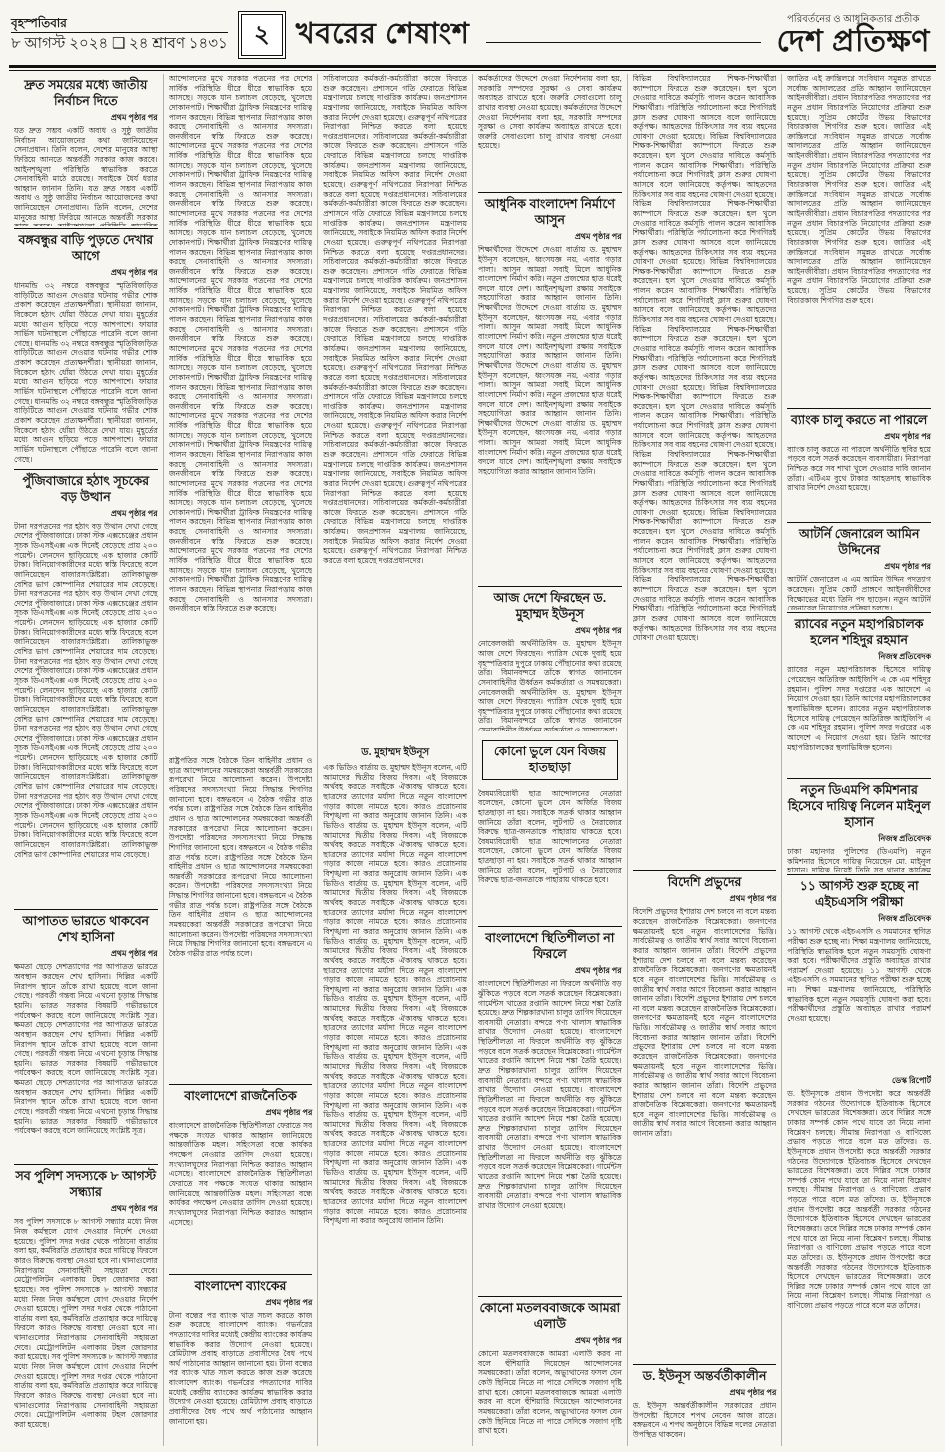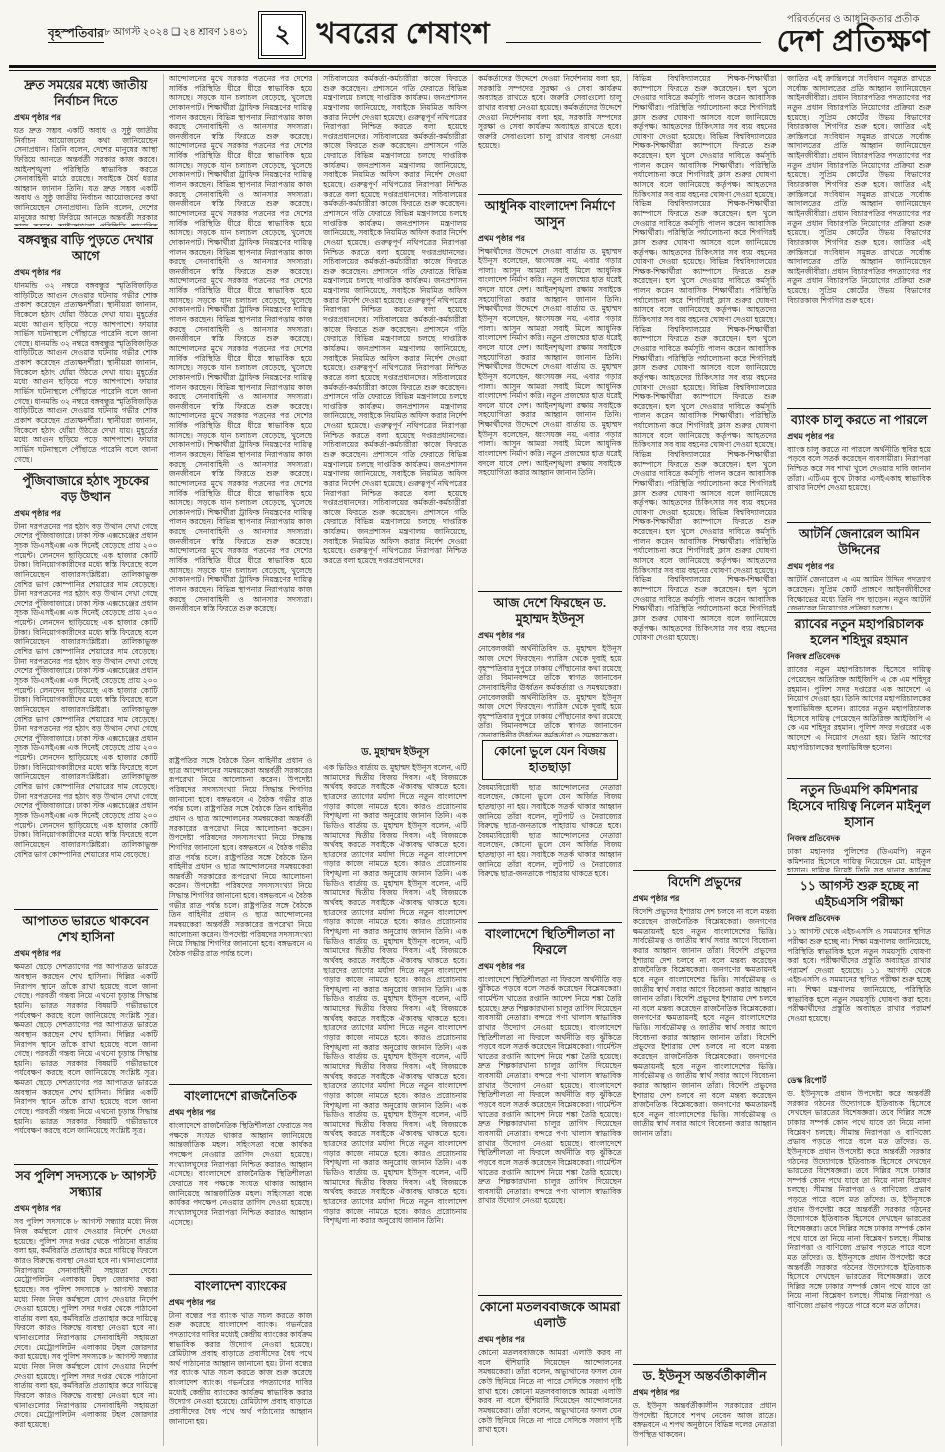--- a/index.html
+++ b/index.html
@@ -1,36 +1,36 @@
 <!DOCTYPE html>
 <html><head>
 <meta charset="utf-8">
 <style>
   html,body{margin:0;padding:0;}
   body{width:945px;height:1452px;background:#e9e7e1;font-family:"Liberation Serif","DejaVu Serif",serif;}
   .page{width:945px;height:1452px;background:#f8f6f1;box-sizing:border-box;padding:8px 9px 6px;display:flex;flex-direction:column;color:#1b1b1b;}
   .header{flex:0 0 auto;display:flex;align-items:center;gap:10px;border-bottom:3px solid #111;padding:2px 2px 6px;}
-  .dateblock{display:flex;flex-direction:row;line-height:1.25;min-width:118px;margin-left:37px;}
+  .dateblock{display:flex;flex-direction:column;line-height:1.25;min-width:118px;}
   .day{font-weight:bold;font-size:12px;border-bottom:1px solid #111;padding-bottom:1px;margin-bottom:1px;}
-  .date{font-size:10px;}
+  .date{font-size:15px;}
   .pagenum{flex:0 0 auto;width:40px;height:40px;border:4px double #111;display:flex;align-items:center;justify-content:center;font-size:24px;font-weight:bold;font-family:"Liberation Sans","DejaVu Sans",sans-serif;background:#fff;}
   .section{margin:0;font-family:"Liberation Sans","DejaVu Sans",sans-serif;font-size:29px;font-weight:bold;letter-spacing:.5px;white-space:nowrap;}
   .hr-spacer{flex:1 1 auto;height:1px;background:#111;margin:16px 6px 0;}
   .masthead{text-align:center;line-height:1;padding-right:4px;}
   .tagline{font-size:10px;margin-bottom:2px;color:#333;}
   .brand{font-family:"Liberation Sans","DejaVu Sans",sans-serif;font-size:30px;font-weight:bold;letter-spacing:.5px;}
   .cols{flex:1 1 auto;display:flex;overflow:hidden;border-top:1px solid #111;margin-top:2px;padding-top:3px;}
   .col{flex:1 1 0;display:flex;flex-direction:column;min-width:0;overflow:hidden;padding:0 5px;}
   .col+.col{border-left:1px solid #b8b3a8;}
   .blk{min-height:0;}
   .headline{flex:0 0 auto;font-family:Liberation Sans, sans-serif;font-weight:bold;font-size:12.5px;line-height:1.28;text-align:center;padding:3px 0 1px;border-top:1.5px solid #111;margin-top:2px;}
   .col .blk:first-child{border-top:none;margin-top:0;}
-  .byline{flex:0 0 auto;font-size:8px;font-weight:bold;text-align:left;padding:1px 0 2px;color:#111;}
+  .byline{flex:0 0 auto;font-size:8px;font-weight:bold;text-align:right;padding:1px 0 2px;color:#111;}
   .subhead{flex:0 0 auto;font-family:"Liberation Sans","DejaVu Sans",sans-serif;font-weight:bold;font-size:10px;text-align:center;padding:2px 0;}
-  .boxed{flex:0 0 auto;border:1.5px solid #111;margin:3px 4px;padding:3px 2px;font-family:"Liberation Sans","DejaVu Sans",sans-serif;font-weight:bold;font-size:12px;text-align:center;line-height:1.3;}
+  .boxed{flex:0 0 auto;border:1.5px solid #111;margin:9px 4px;padding:3px 2px;font-family:"Liberation Sans","DejaVu Sans",sans-serif;font-weight:bold;font-size:12px;text-align:center;line-height:1.3;}
   .body{font-size:7.6px;line-height:1.27;text-align:justify;overflow:hidden;color:#222;overflow-wrap:anywhere;font-family:Liberation Serif, serif;}
 </style>
 </head>
 <body>
 
 <div class="page">
   <header class="header">
     <div class="dateblock">
       <div class="day">বৃহস্পতিবার</div>
       <div class="date">৮ আগস্ট ২০২৪ ❑ ২৪ শ্রাবণ ১৪৩১</div>
@@ -101,21 +101,21 @@
         <div class="blk byline">প্রথম পৃষ্ঠার পর</div>
         <div class="blk body" style="flex: 455 1 0px;">বিদেশি প্রভুদের ইশারায় দেশ চলবে না বলে মন্তব্য করেছেন রাজনৈতিক বিশ্লেষকেরা। জনগণের ক্ষমতায়নই হবে নতুন বাংলাদেশের ভিত্তি। সার্বভৌমত্ব ও জাতীয় স্বার্থ সবার আগে বিবেচনা করার আহ্বান জানান তাঁরা। বিদেশি প্রভুদের ইশারায় দেশ চলবে না বলে মন্তব্য করেছেন রাজনৈতিক বিশ্লেষকেরা। জনগণের ক্ষমতায়নই হবে নতুন বাংলাদেশের ভিত্তি। সার্বভৌমত্ব ও জাতীয় স্বার্থ সবার আগে বিবেচনা করার আহ্বান জানান তাঁরা। বিদেশি প্রভুদের ইশারায় দেশ চলবে না বলে মন্তব্য করেছেন রাজনৈতিক বিশ্লেষকেরা। জনগণের ক্ষমতায়নই হবে নতুন বাংলাদেশের ভিত্তি। সার্বভৌমত্ব ও জাতীয় স্বার্থ সবার আগে বিবেচনা করার আহ্বান জানান তাঁরা। বিদেশি প্রভুদের ইশারায় দেশ চলবে না বলে মন্তব্য করেছেন রাজনৈতিক বিশ্লেষকেরা। জনগণের ক্ষমতায়নই হবে নতুন বাংলাদেশের ভিত্তি। সার্বভৌমত্ব ও জাতীয় স্বার্থ সবার আগে বিবেচনা করার আহ্বান জানান তাঁরা। বিদেশি প্রভুদের ইশারায় দেশ চলবে না বলে মন্তব্য করেছেন রাজনৈতিক বিশ্লেষকেরা। জনগণের ক্ষমতায়নই হবে নতুন বাংলাদেশের ভিত্তি। সার্বভৌমত্ব ও জাতীয় স্বার্থ সবার আগে বিবেচনা করার আহ্বান জানান তাঁরা।</div>
         <div class="blk headline">ড. ইউনূস অন্তর্বর্তীকালীন</div>
         <div class="blk byline">প্রথম পৃষ্ঠার পর</div>
         <div class="blk body" style="flex: 45 1 0px;">ড. ইউনূস অন্তর্বর্তীকালীন সরকারের প্রধান উপদেষ্টা হিসেবে শপথ নেবেন আজ রাতে। বঙ্গভবনে এ শপথ অনুষ্ঠানে বিভিন্ন দলের নেতারা উপস্থিত থাকবেন।</div>
       </div>
       <div class="col">
         <div class="blk body" style="flex: 330 1 0px;">জাতির এই ক্রান্তিলগ্নে সংবিধান সমুন্নত রাখতে সর্বোচ্চ আদালতের প্রতি আহ্বান জানিয়েছেন আইনজীবীরা। প্রধান বিচারপতির পদত্যাগের পর নতুন প্রধান বিচারপতি নিয়োগের প্রক্রিয়া শুরু হয়েছে। সুপ্রিম কোর্টের উভয় বিভাগের বিচারকাজ শিগগির শুরু হবে। জাতির এই ক্রান্তিলগ্নে সংবিধান সমুন্নত রাখতে সর্বোচ্চ আদালতের প্রতি আহ্বান জানিয়েছেন আইনজীবীরা। প্রধান বিচারপতির পদত্যাগের পর নতুন প্রধান বিচারপতি নিয়োগের প্রক্রিয়া শুরু হয়েছে। সুপ্রিম কোর্টের উভয় বিভাগের বিচারকাজ শিগগির শুরু হবে। জাতির এই ক্রান্তিলগ্নে সংবিধান সমুন্নত রাখতে সর্বোচ্চ আদালতের প্রতি আহ্বান জানিয়েছেন আইনজীবীরা। প্রধান বিচারপতির পদত্যাগের পর নতুন প্রধান বিচারপতি নিয়োগের প্রক্রিয়া শুরু হয়েছে। সুপ্রিম কোর্টের উভয় বিভাগের বিচারকাজ শিগগির শুরু হবে। জাতির এই ক্রান্তিলগ্নে সংবিধান সমুন্নত রাখতে সর্বোচ্চ আদালতের প্রতি আহ্বান জানিয়েছেন আইনজীবীরা। প্রধান বিচারপতির পদত্যাগের পর নতুন প্রধান বিচারপতি নিয়োগের প্রক্রিয়া শুরু হয়েছে। সুপ্রিম কোর্টের উভয় বিভাগের বিচারকাজ শিগগির শুরু হবে।</div>
         <div class="blk headline">ব্যাংক চালু করতে না পারলে</div>
         <div class="blk byline">প্রথম পৃষ্ঠার পর</div>
-        <div class="blk body" style="flex: 75 1 0px;">ব্যাংক চালু করতে না পারলে অর্থনীতি স্থবির হয়ে পড়বে বলে সতর্ক করেছেন ব্যবসায়ীরা। নিরাপত্তা নিশ্চিত করে সব শাখা খুলে দেওয়ার দাবি জানান তাঁরা। এটিএম বুথে টাকার এসইএকাহ স্বাভাবিক রাখার নির্দেশ দেওয়া হয়েছে।</div>
+        <div class="blk body" style="flex: 75 1 0px;">ব্যাংক চালু করতে না পারলে অর্থনীতি স্থবির হয়ে পড়বে বলে সতর্ক করেছেন ব্যবসায়ীরা। নিরাপত্তা নিশ্চিত করে সব শাখা খুলে দেওয়ার দাবি জানান তাঁরা। এটিএম বুথে টাকার আহতদাহ স্বাভাবিক রাখার নির্দেশ দেওয়া হয়েছে।</div>
         <div class="blk headline">আটর্নি জেনারেল আমিন উদ্দিনের</div>
         <div class="blk byline">প্রথম পৃষ্ঠার পর</div>
         <div class="blk body" style="flex: 35 1 0px;">আটর্নি জেনারেল এ এম আমিন উদ্দিন পদত্যাগ করেছেন। সুপ্রিম কোর্ট প্রাঙ্গণে আইনজীবীদের বিক্ষোভের মধ্যে তিনি পদ ছাড়েন। নতুন আটর্নি জেনারেল নিয়োগের প্রক্রিয়া চলছে।</div>
         <div class="blk headline">র‍্যাবের নতুন মহাপরিচালক হলেন শহিদুর রহমান</div>
         <div class="blk byline">নিজস্ব প্রতিবেদক</div>
         <div class="blk body" style="flex: 110 1 0px;">র‍্যাবের নতুন মহাপরিচালক হিসেবে দায়িত্ব পেয়েছেন অতিরিক্ত আইজিপি এ কে এম শহিদুর রহমান। পুলিশ সদর দপ্তরের এক আদেশে এ নিয়োগ দেওয়া হয়। তিনি আগের মহাপরিচালকের স্থলাভিষিক্ত হলেন। র‍্যাবের নতুন মহাপরিচালক হিসেবে দায়িত্ব পেয়েছেন অতিরিক্ত আইজিপি এ কে এম শহিদুর রহমান। পুলিশ সদর দপ্তরের এক আদেশে এ নিয়োগ দেওয়া হয়। তিনি আগের মহাপরিচালকের স্থলাভিষিক্ত হলেন।</div>
         <div class="blk headline">নতুন ডিএমপি কমিশনার হিসেবে দায়িত্ব নিলেন মাইনুল হাসান</div>
         <div class="blk byline">নিজস্ব প্রতিবেদক</div>
         <div class="blk body" style="flex: 25 1 0px;">ঢাকা মহানগর পুলিশের (ডিএমপি) নতুন কমিশনার হিসেবে দায়িত্ব নিয়েছেন মো. মাইনুল হাসান। দায়িত্ব নিয়েই তিনি সব থানার কার্যক্রম দ্রুত চালুর নির্দেশ দেন।</div>
         <div class="blk headline">১১ আগস্ট শুরু হচ্ছে না এইচএসসি পরীক্ষা</div>

